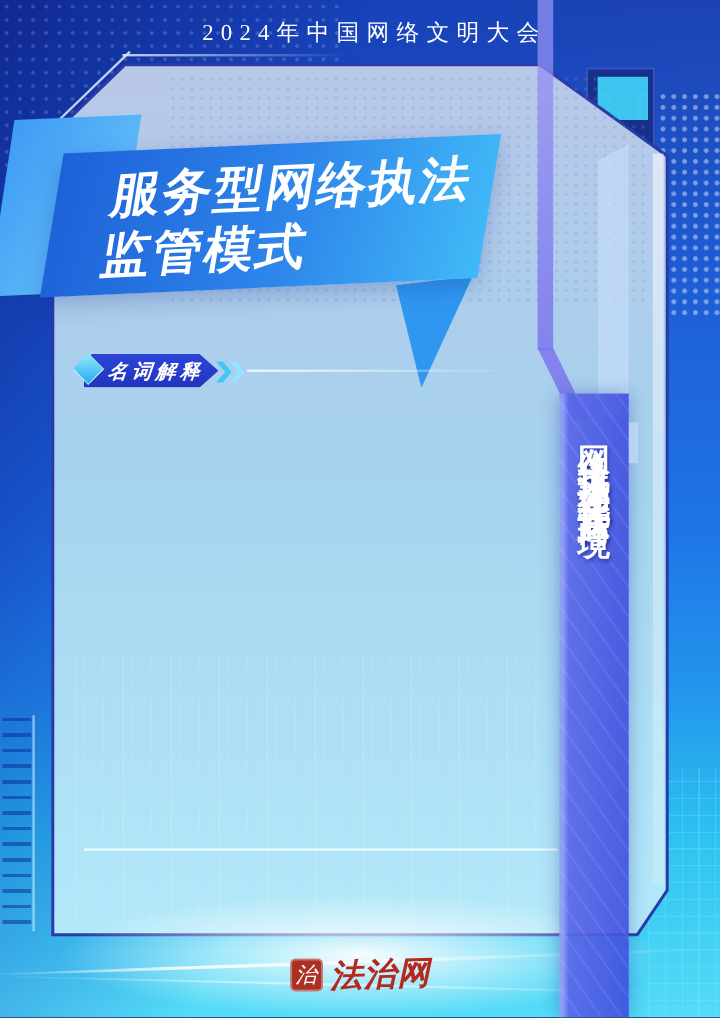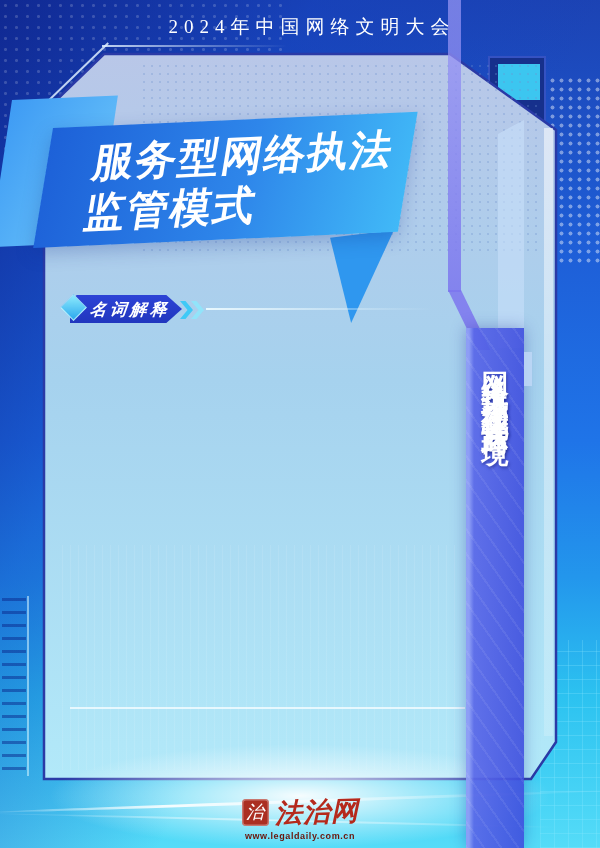--- a/index.html
+++ b/index.html
@@ -175,16 +175,15 @@
   <div class="abs bar-tab"></div>
   <div class="abs bar-text-wrap">
     <div class="bar-text">网络执法推动优化营商环境</div>
   </div>
 
   <div class="abs footer">
     <div class="logo-row">
       <div class="seal">治</div>
       <div class="logo-name">法治网</div>
     </div>
-    <div class="logo-url">www.legaldaily.com.cn</div>
   </div>
 
 </div>
 
 </body></html>

